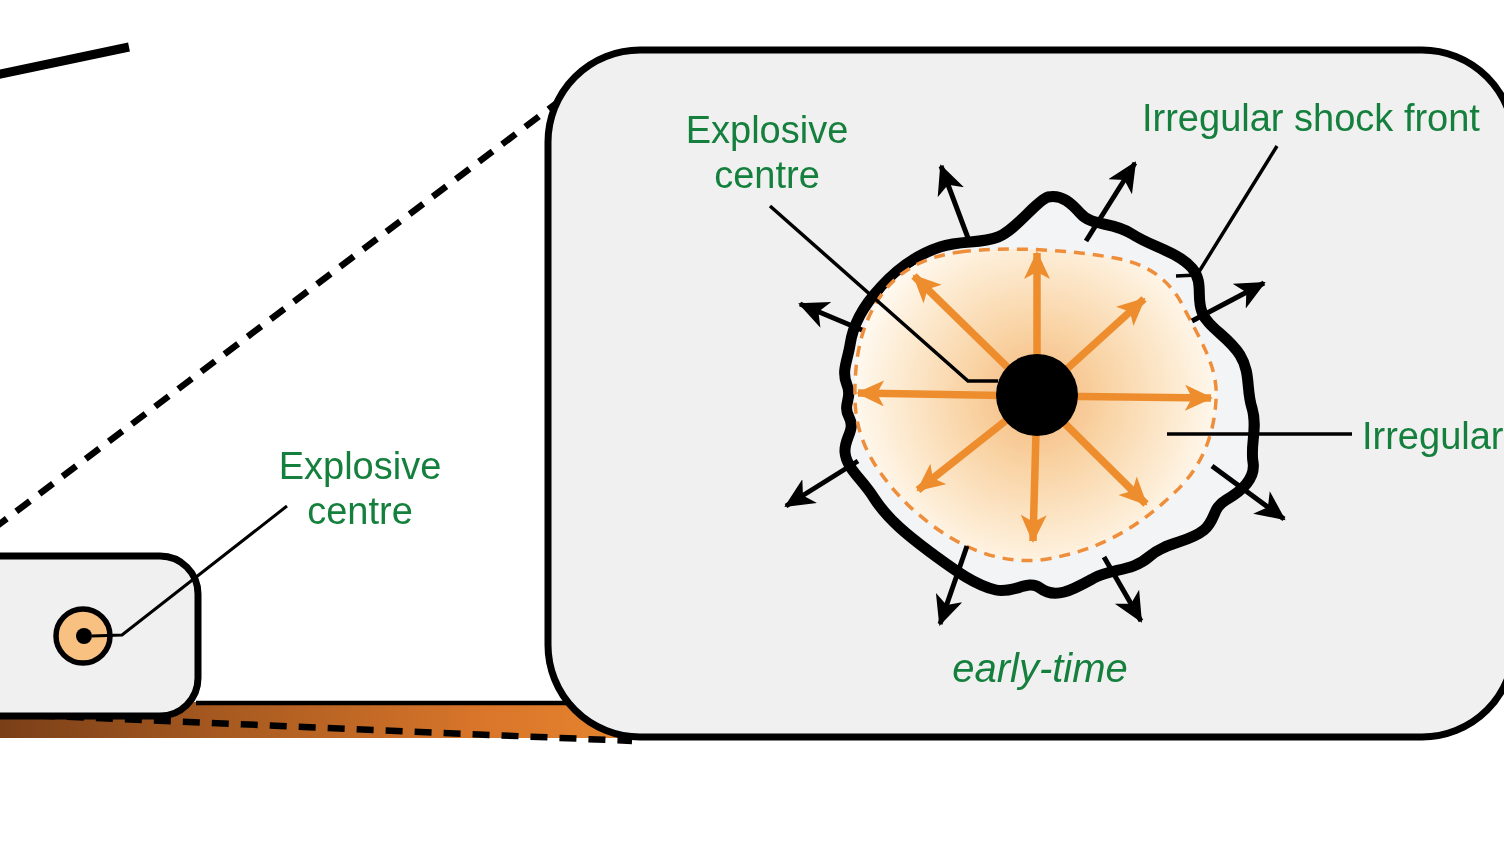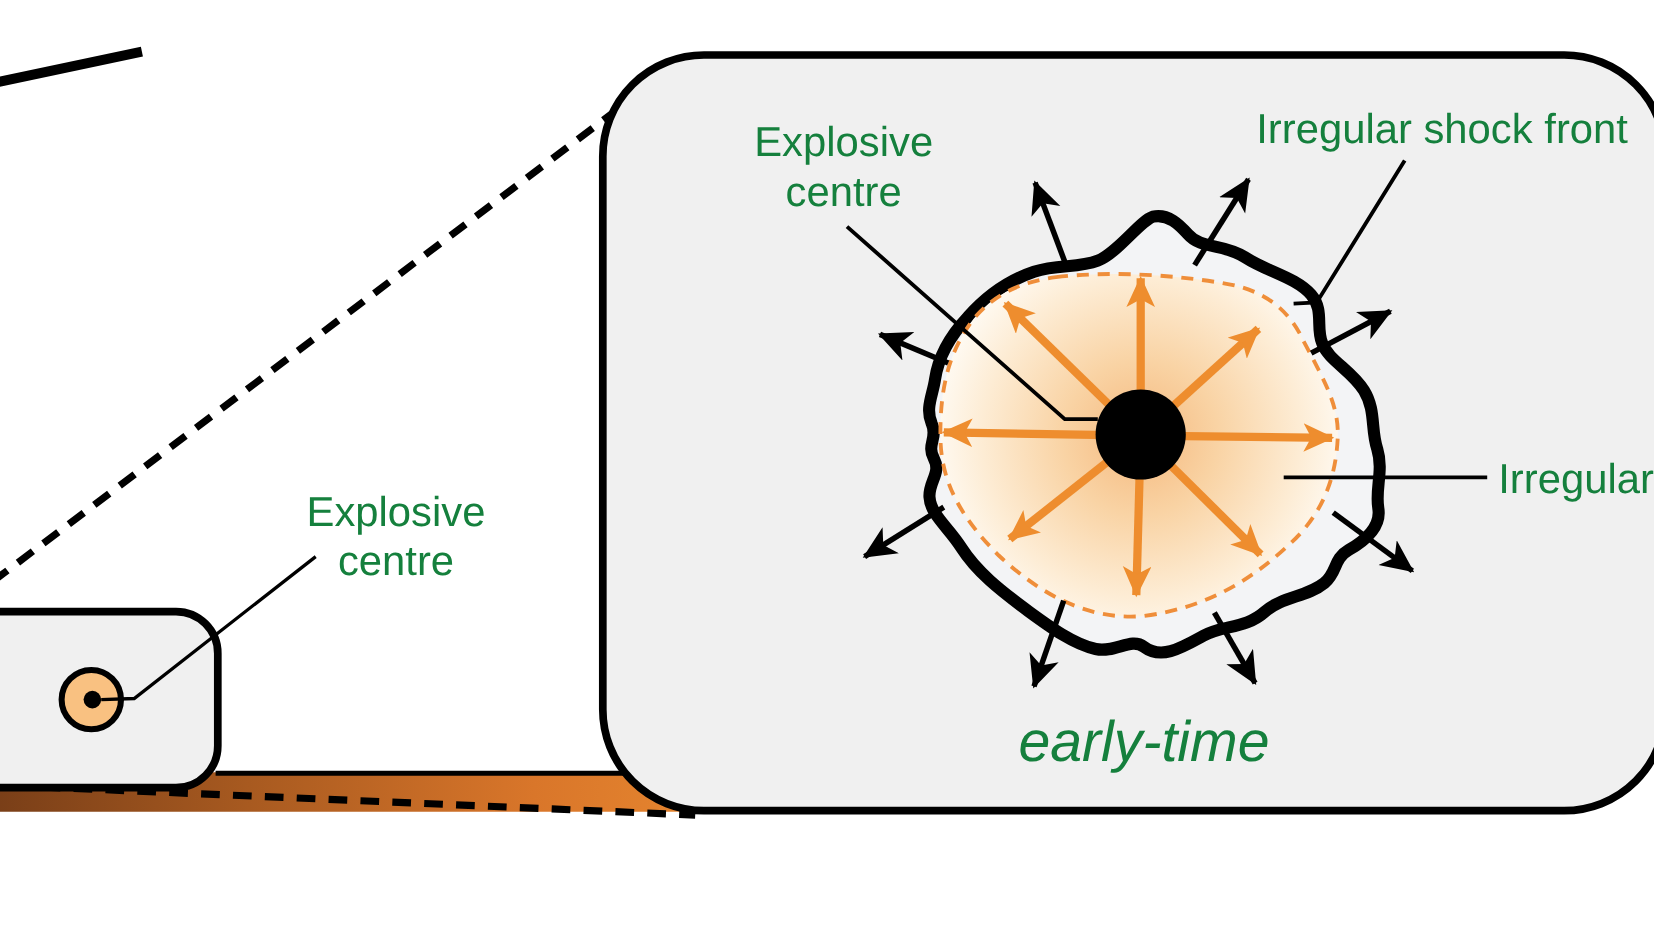--- a/index.html
+++ b/index.html
@@ -14,21 +14,21 @@
   .art{position:absolute;left:0;top:0;}
   .lbl{
     position:absolute;
     color:#15803d;
     white-space:pre-line;
     line-height:1.18;
     -webkit-user-select:none;user-select:none;
   }
   .lbl.center{text-align:center;}
   .fs38{font-size:38px;}
-  .fs46i{font-size:52px;font-style:italic;}
+  .fs46i{font-size:40px;font-style:italic;}
   .fs53{font-size:53px;}
   .nowrap{white-space:nowrap;}
 </style>
 </head>
 <body>
 
 <div class="canvas">
 
   <svg class="art" width="1504" height="846" viewBox="0 0 1504 846">
     <defs>

